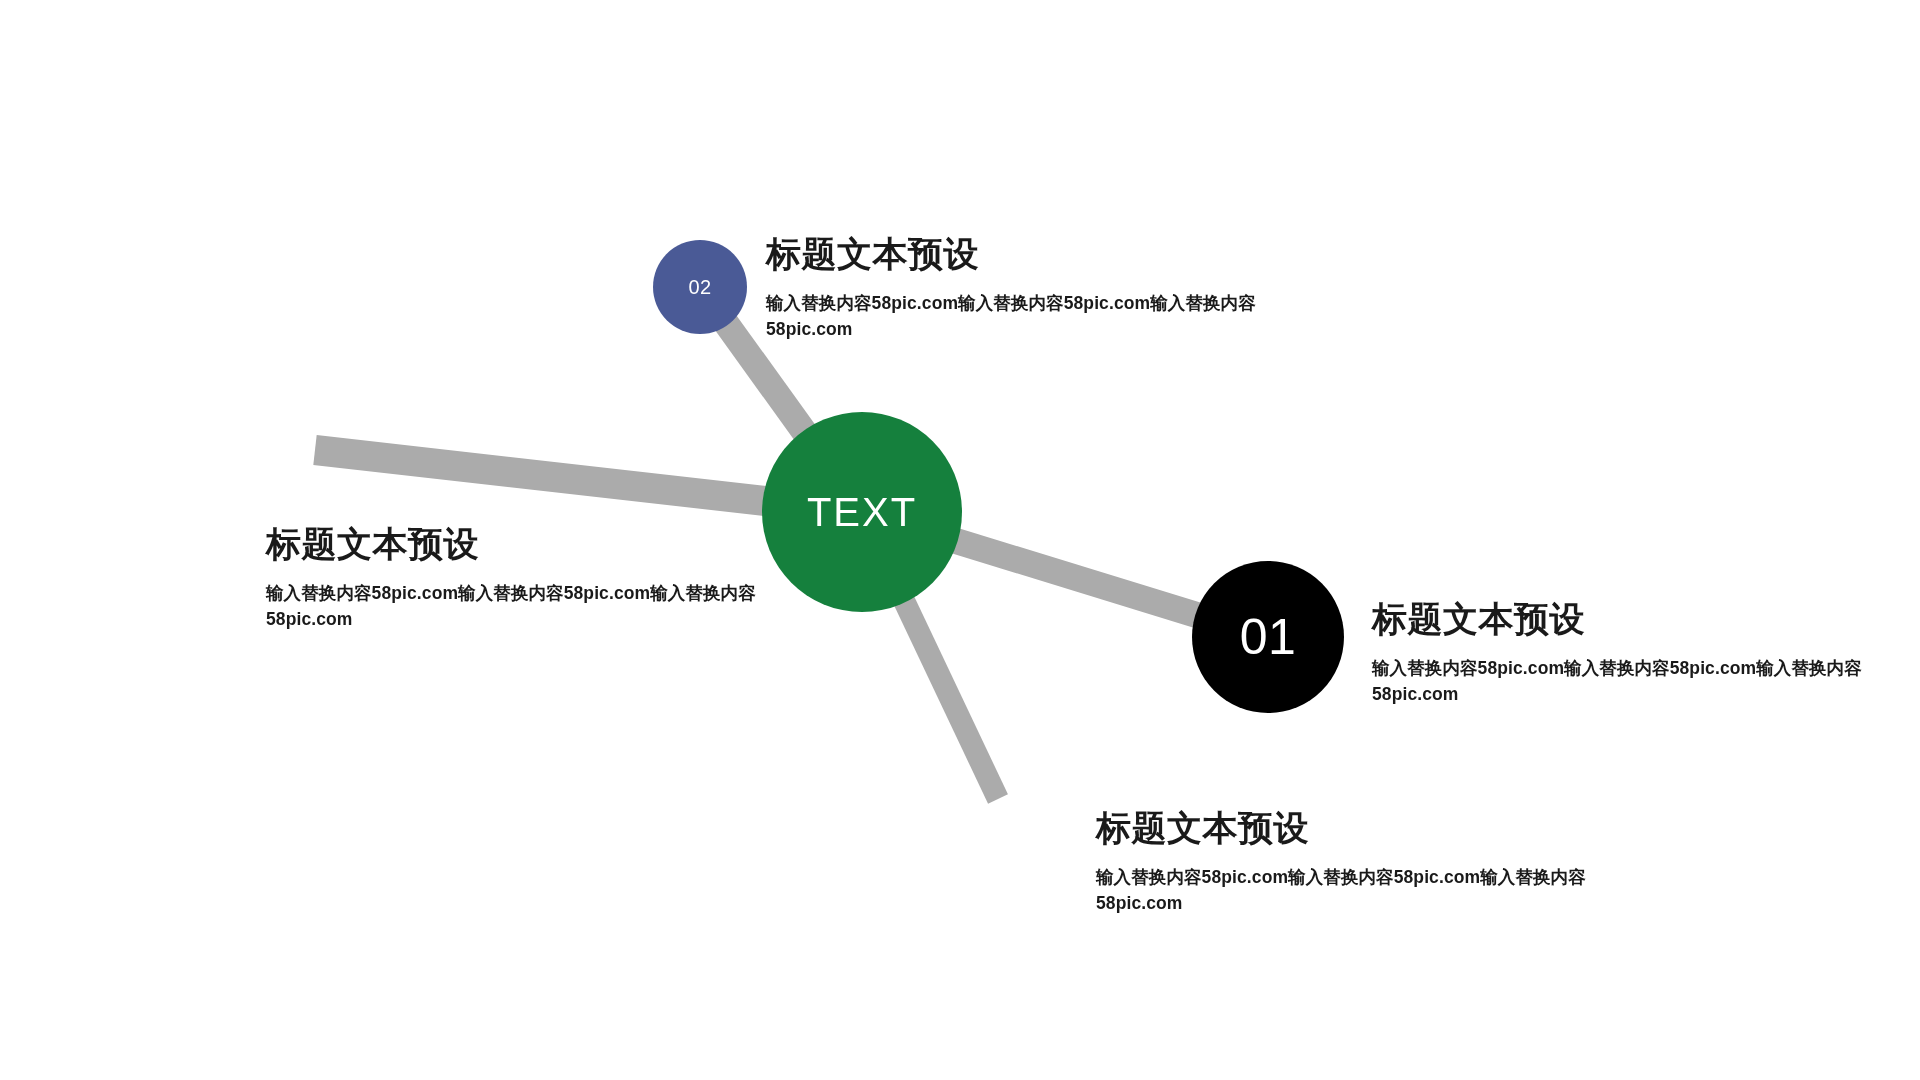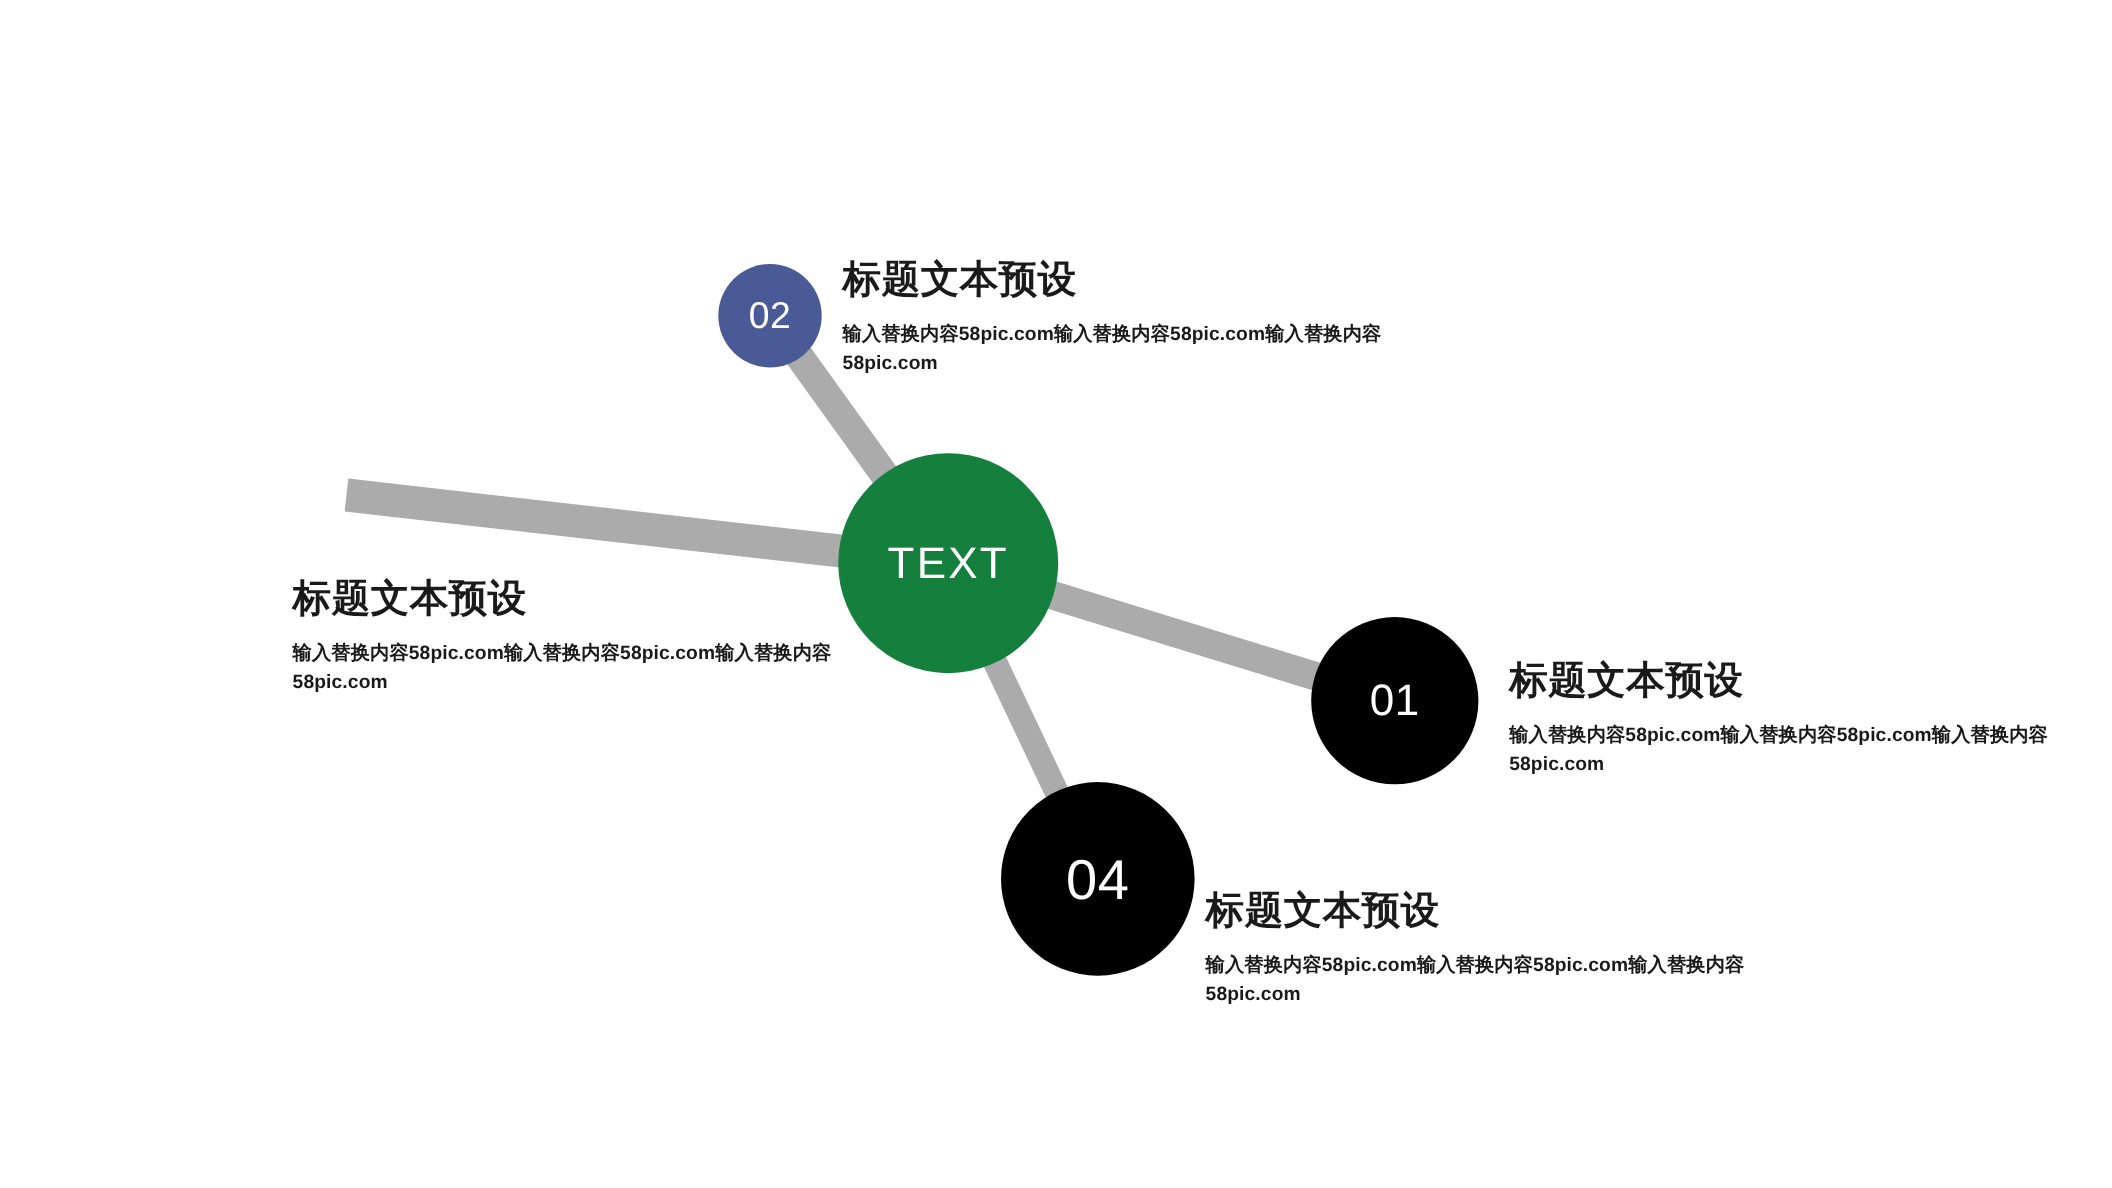--- a/index.html
+++ b/index.html
@@ -83,27 +83,24 @@
         <line x1="862" y1="512" x2="315" y2="450" stroke="#ABABAB" stroke-width="30" stroke-linecap="butt"></line>
         <line x1="862" y1="512" x2="998" y2="799" stroke="#ABABAB" stroke-width="22" stroke-linecap="butt"></line>
       </g>
   </svg>
 
   <div class="node hub" id="node-hub" style="left: 762px; top: 412px; width: 200px; height: 200px; background: #15803d; align-items: center;">
     <span class="node-label">TEXT</span>
   </div>
 
   <div class="node" id="node-01" style="left: 1192px; top: 561px; width: 152px; height: 152px; background: rgb(0, 0, 0);">
-    <span class="node-label" style="font-size: 40px;">01</span>
+    <span class="node-label" style="font-size: 50px;">01</span>
   </div>
   <div class="node" id="node-02" style="left: 653px; top: 240px; width: 94px; height: 94px; background: rgb(74, 90, 150);">
-    <span class="node-label" style="font-size: 34px;">02</span>
-  </div>
-  <div class="node" id="node-04" style="left: 910px; top: 711px; width: 176px; height: 176px; background: rgb(0, 0, 0);">
-    <span class="node-label" style="font-size: 51px;">04</span>
+    <span class="node-label" style="font-size: 20px;">02</span>
   </div>
 
   <div class="callout" id="callout-01" style="left: 1372px; top: 597px; width: 498px; text-align: left;">
     <p class="callout-title">标题文本预设</p>
     <p class="callout-body">输入替换内容58pic.com输入替换内容58pic.com输入替换内容58pic.com</p>
   </div>
   <div class="callout" id="callout-02" style="left: 766px; top: 232px; width: 498px; text-align: left;">
     <p class="callout-title">标题文本预设</p>
     <p class="callout-body">输入替换内容58pic.com输入替换内容58pic.com输入替换内容58pic.com</p>
   </div>

